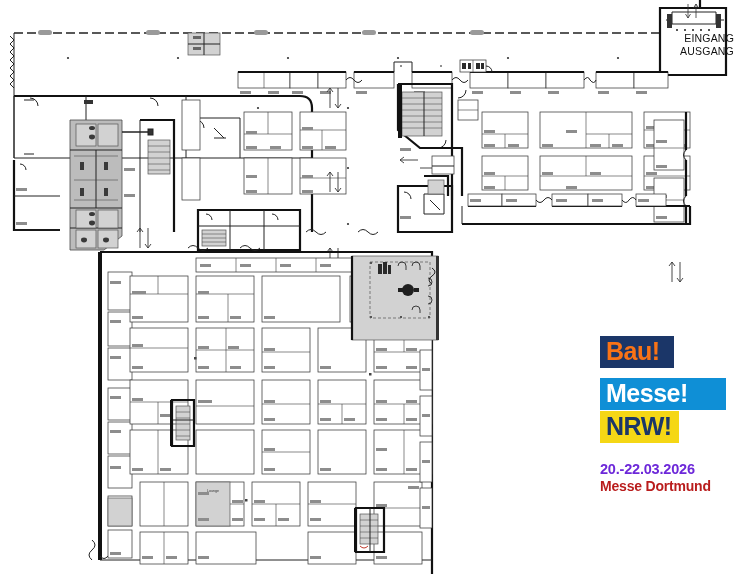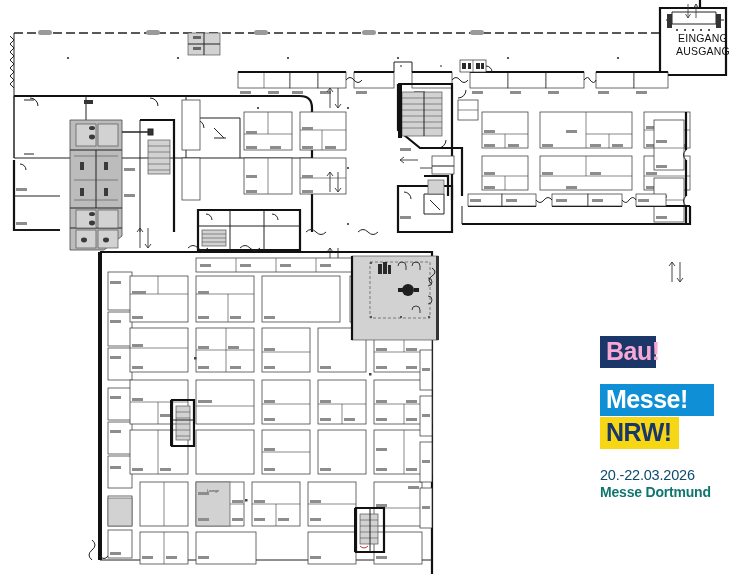--- a/index.html
+++ b/index.html
@@ -7,38 +7,38 @@
        font-family:"Liberation Sans",sans-serif;color:#000;}
 
   #page{position:relative;width:736px;height:574px;background:#fff;}
 
   
   #plan{position:absolute;left:0;top:0;width:736px;height:574px;}
   #plan svg{display:block;width:736px;height:574px;}
 
   
   .entrance-label{position:absolute;left:672px;top:32px;width:62px;
-      text-align:center;font-size:10.5px;line-height:12.5px;
+      text-align:right;font-size:10.5px;line-height:12.5px;
       letter-spacing:.2px;color:#111;}
 
   
   #brand{position:absolute;left:600px;top:336px;width:126px;}
   .logo-row{display:block;font-weight:bold;letter-spacing:-.5px;
       line-height:1;padding:3px 6px 4px 6px;}
-  .logo-bau{background:#1b3668;color:#f9a8d4;font-size:25px;width:56px;
+  .logo-bau{background:#1b3668;color:#f97316;font-size:25px;width:74px;
       box-sizing:border-box;}
-  .logo-messe{background:#0f8fd6;color:#ffffff;font-size:25px;width:114px;
-      box-sizing:border-box;margin-top:16px;}
+  .logo-messe{background:#0f8fd6;color:#ffffff;font-size:25px;width:126px;
+      box-sizing:border-box;margin-top:10px;}
   .logo-nrw{background:#f5d715;color:#1b3668;font-size:25px;width:79px;
       box-sizing:border-box;margin-top:1px;}
 
   #event-info{margin-top:18px;}
-  .ev-date{color:#0c4a6e;font-size:14.5px;font-weight:normal;line-height:17px;
+  .ev-date{color:#6d28d9;font-size:14.5px;font-weight:bold;line-height:17px;
       letter-spacing:-.2px;}
-  .ev-place{color:#0f766e;font-size:14px;font-weight:bold;line-height:17px;
+  .ev-place{color:#b91c1c;font-size:14px;font-weight:bold;line-height:17px;
       letter-spacing:-.2px;}
   .ev-gate{color:#2ea0da;font-size:14px;line-height:17px;letter-spacing:-.2px;}
 
   
   .wall{fill:none;stroke:#111;stroke-width:2.2;}
   .thinwall{fill:none;stroke:#222;stroke-width:1;}
   .booth{fill:#ffffff;stroke:#3a3a3a;stroke-width:.75;}
   .booth-div{stroke:#3a3a3a;stroke-width:.6;}
   .gray{fill:#bcbcbc;stroke:#4a4a4a;stroke-width:.8;}
   .gray2{fill:#d2d2d2;stroke:#555;stroke-width:.7;}

